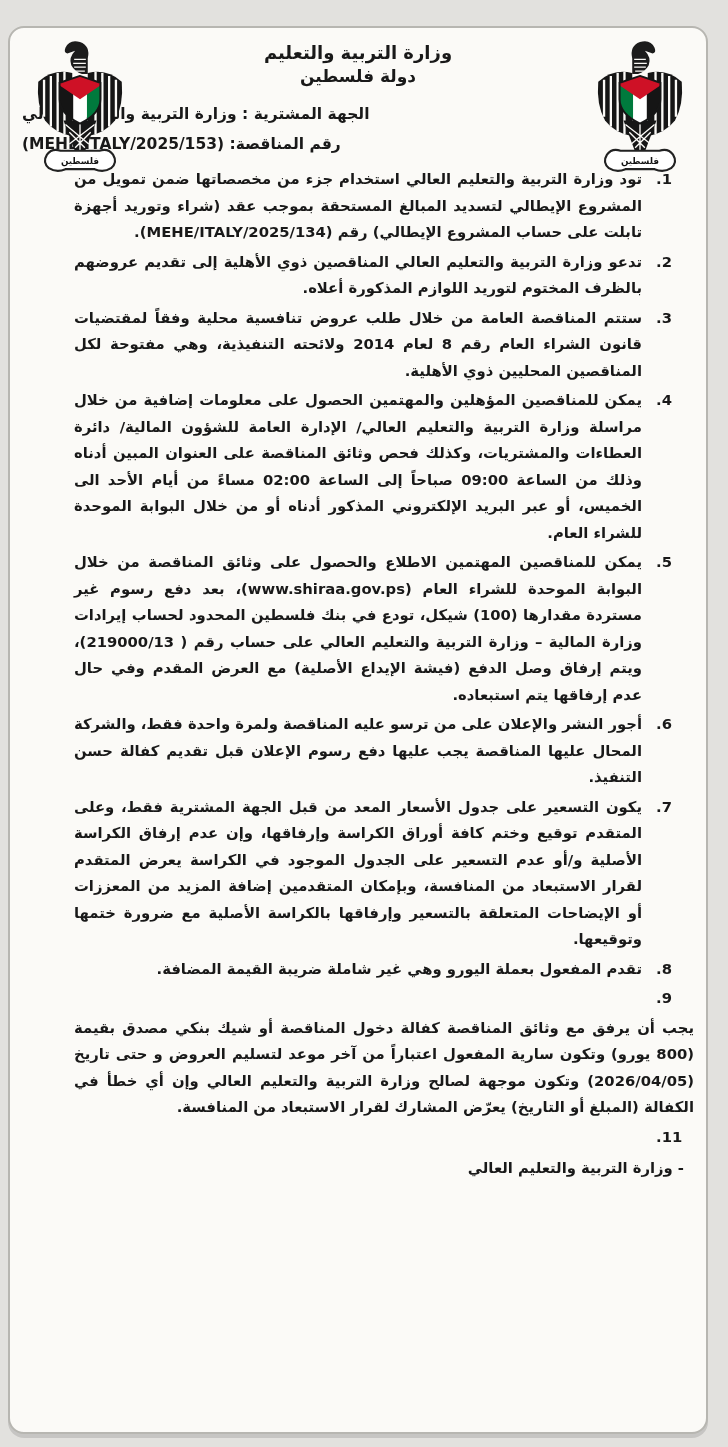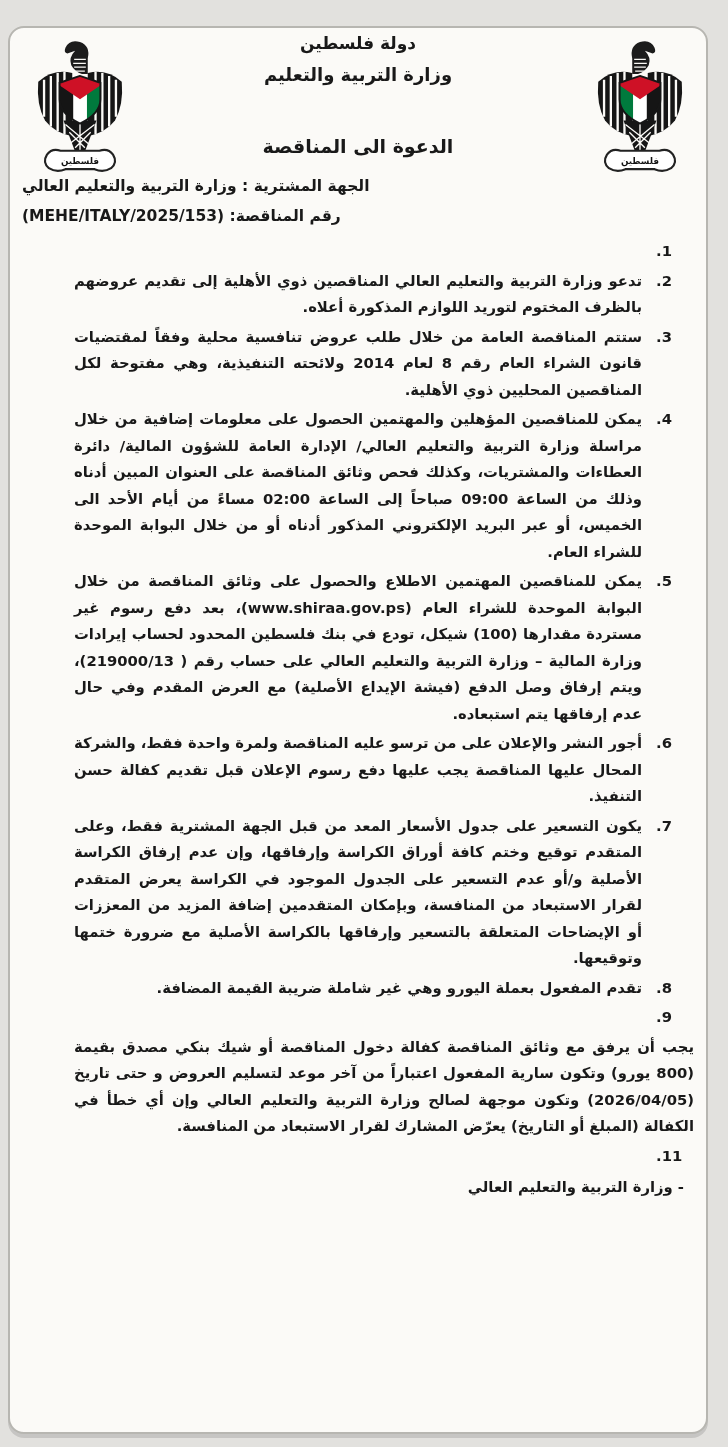--- a/index.html
+++ b/index.html
@@ -97,32 +97,32 @@
           <rect x="62" y="36" width="14" height="52" fill="#151515"></rect>
           <path d="M30,36 L80,36 L80,45 L55,62 L30,45 Z" fill="#ce1126"></path>
         </g>
         <path d="M55,38 L76,45 L76,62 Q76,77 55,87 Q34,77 34,62 L34,45 Z" fill="none" stroke="#161616" stroke-width="2"></path>
         <path d="M21,119 Q26,112 35,115 L75,115 Q84,112 89,119 Q94,127 87,133 Q79,138 70,134 L40,134 Q31,138 23,133 Q16,127 21,119 Z" fill="#ffffff" stroke="#222222" stroke-width="2.2"></path>
       </g>
       <text x="55" y="129" font-size="9" font-weight="bold" text-anchor="middle" fill="#111">فلسطين</text>
     </svg>
   </div>
 
+  <div class="hdr hdr-ministry">وزارة التربية والتعليم</div>
   <div class="hdr hdr-state">دولة فلسطين</div>
-  <div class="hdr hdr-ministry">وزارة التربية والتعليم</div>
-  <div class="doc-title">الدعوة الى المناقصة</div>
 
   <div class="tender-info">
     <div>الجهة المشترية : وزارة التربية والتعليم العالي</div>
     <div>رقم المناقصة: (MEHE/ITALY/2025/153)</div>
   </div>
 
   <div class="items">
     <div class="item">
       <div class="num">1.</div>
+      <div class="txt">تود وزارة التربية والتعليم العالي استخدام جزء من مخصصاتها ضمن تمويل من المشروع الإيطالي لتسديد المبالغ المستحقة بموجب عقد (شراء وتوريد أجهزة تابلت على حساب المشروع الإيطالي) رقم (MEHE/ITALY/2025/134).</div>
     </div>
     <div class="item">
       <div class="num">2.</div>
       <div class="txt">تدعو وزارة التربية والتعليم العالي المناقصين ذوي الأهلية إلى تقديم عروضهم بالظرف المختوم لتوريد اللوازم المذكورة أعلاه.</div>
     </div>
     <div class="item">
       <div class="num">3.</div>
       <div class="txt">ستتم المناقصة العامة من خلال طلب عروض تنافسية محلية وفقاً لمقتضيات قانون الشراء العام رقم 8 لعام 2014 ولائحته التنفيذية، وهي مفتوحة لكل المناقصين المحليين ذوي الأهلية.</div>
     </div>
     <div class="item">

